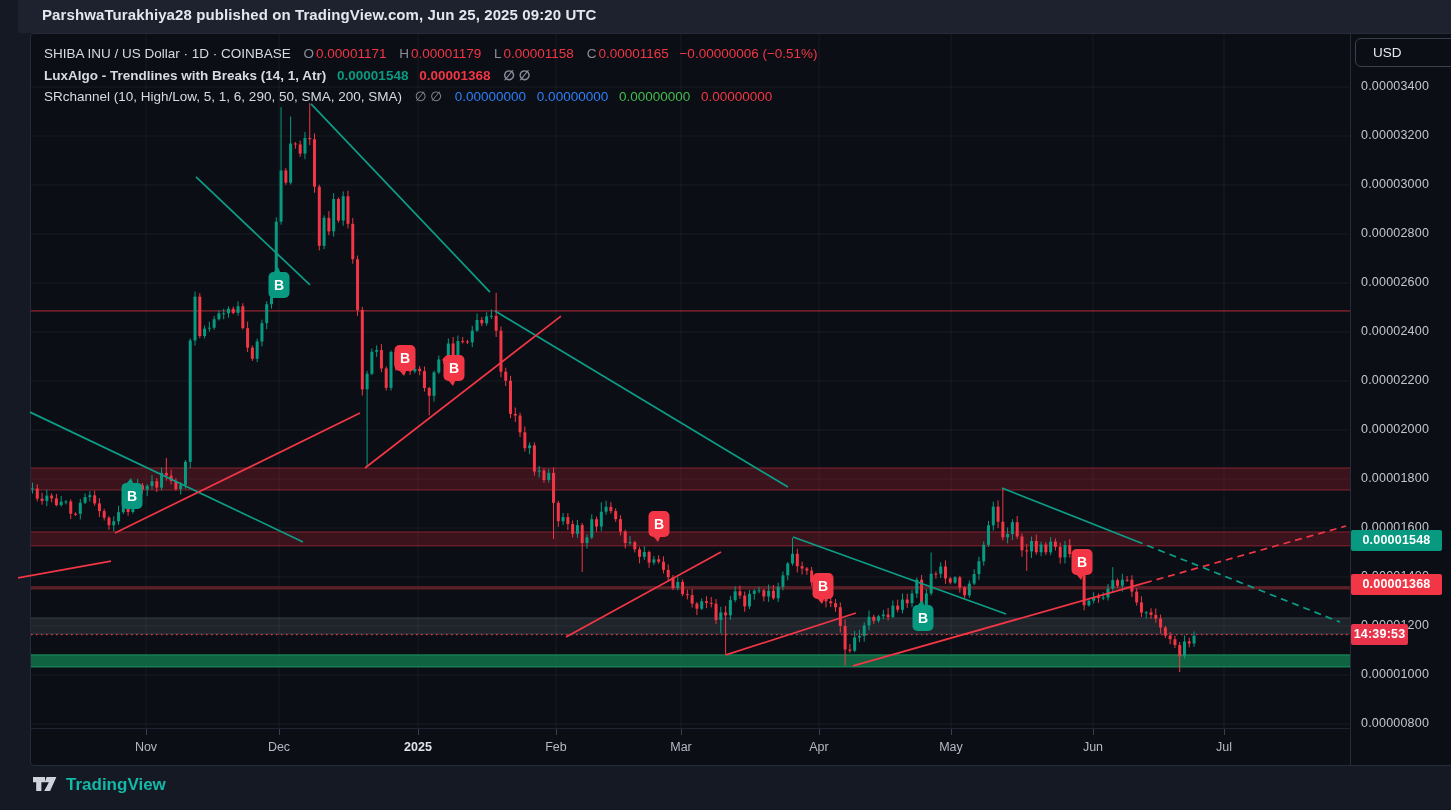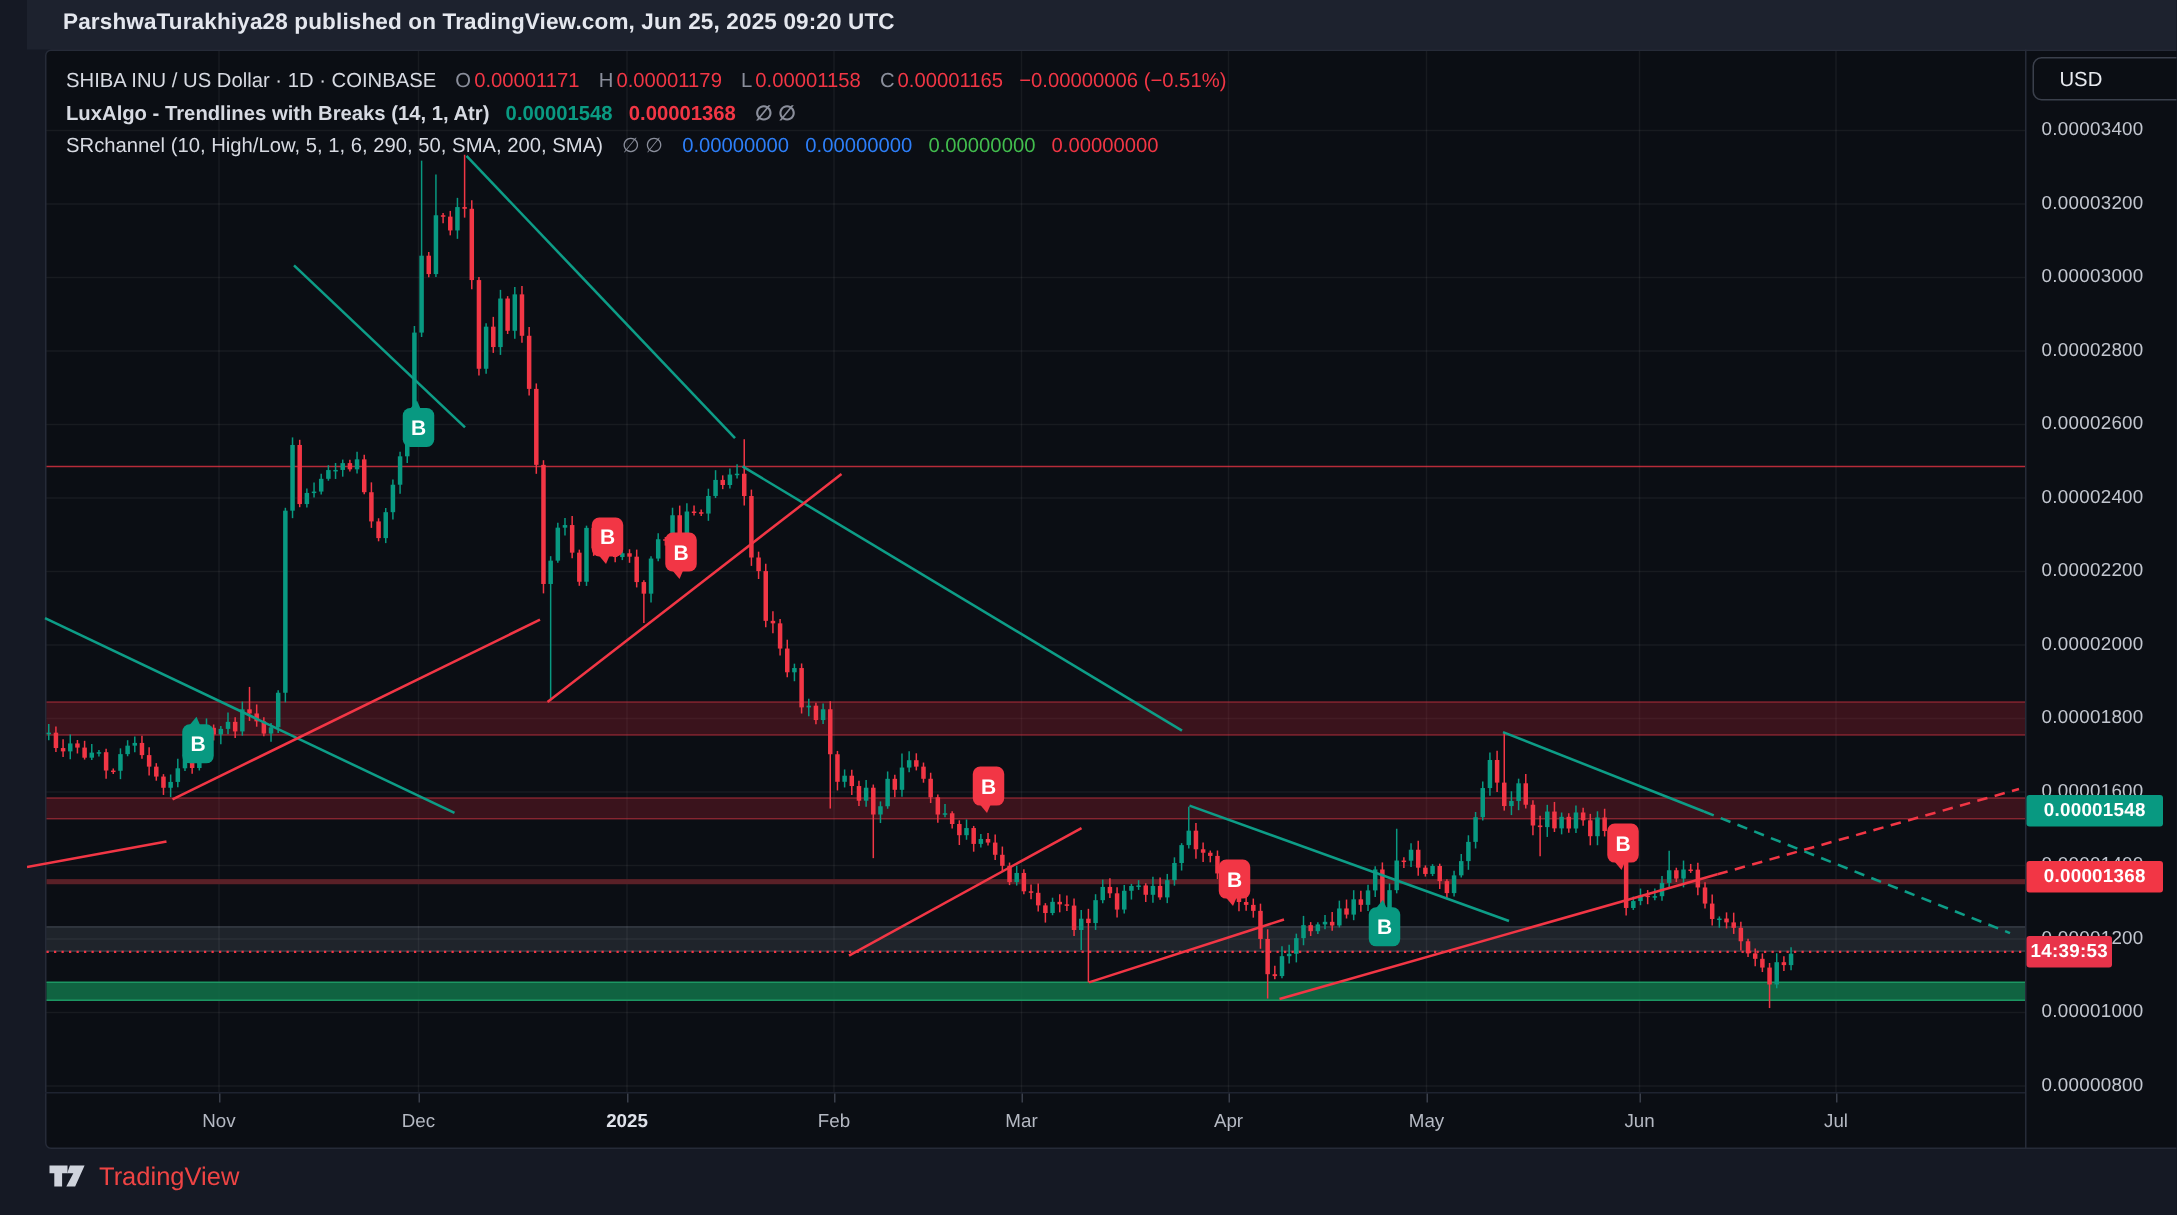--- a/index.html
+++ b/index.html
@@ -36,21 +36,21 @@
   .plabel.cd{background:#e8334a;width:57px;}
   #usd-btn{position:absolute;left:5px;top:5px;width:110px;height:29px;border:1px solid #3b404c;border-radius:6px;
     box-sizing:border-box;color:#e8eaef;font-size:13.5px;line-height:27px;padding-left:17px;background:transparent;}
   
   #time-axis{position:absolute;left:12px;top:728px;width:1320px;height:38px;z-index:4;border-top:1px solid #1e2330;}
   .mtick{position:absolute;top:0;width:1px;height:6px;background:#3a3f4b;}
   .mlabel{position:absolute;top:11px;width:60px;margin-left:-30px;text-align:center;font-size:12.5px;color:#b5b9c3;}
   .mlabel.bold{font-weight:700;color:#dfe2ea;}
   
   #footer{position:absolute;left:0;top:766px;width:1451px;height:44px;background:#151924;}
-  #footer .brand{position:absolute;left:48px;top:9px;font-size:17px;font-weight:400;color:#ef4444;}
+  #footer .brand{position:absolute;left:48px;top:9px;font-size:17px;font-weight:700;color:#14b8a6;}
   #tv-logo{position:absolute;left:14px;top:10px;}
 </style>
 </head>
 <body>
 
 <div id="stage">
 
   <div id="topbar">
     <span>ParshwaTurakhiya28 published on TradingView.com, Jun 25, 2025 09:20 UTC</span>
   </div>

